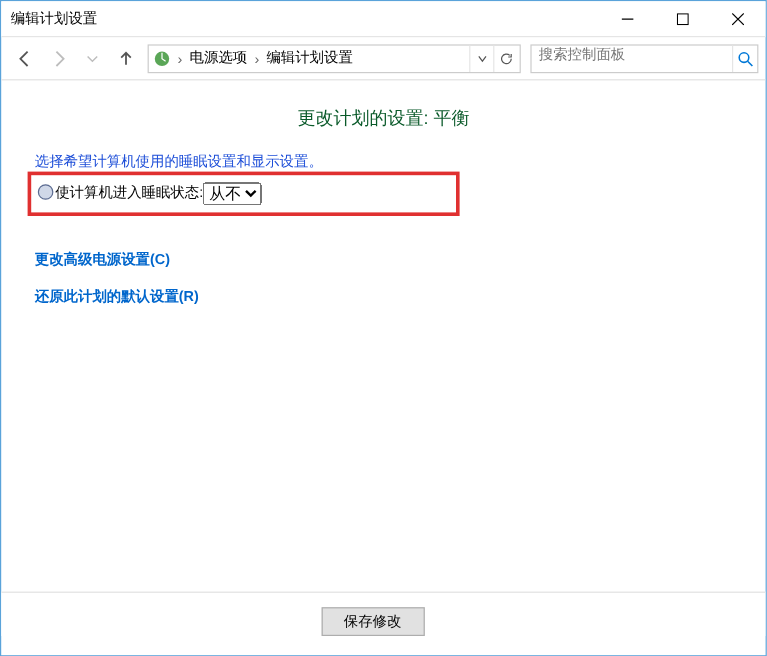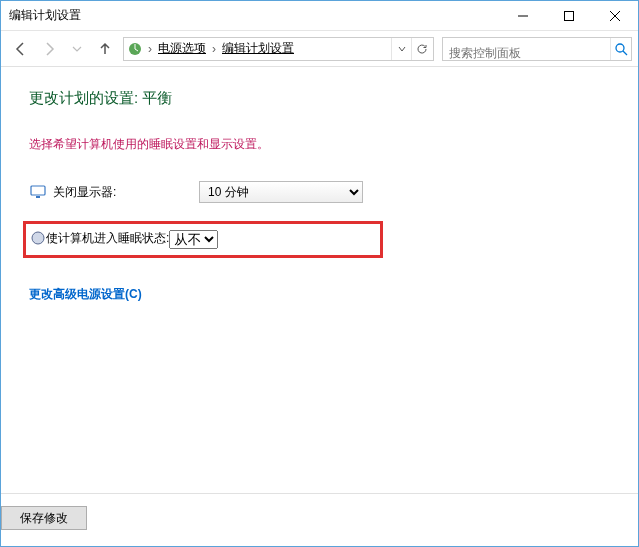--- a/index.html
+++ b/index.html
@@ -67,21 +67,20 @@
     width: 18px;
     height: 18px;
     margin-right: 2px;
     display: flex;
     align-items: center;
     justify-content: center;
   }
   .addressbar .crumb {
     padding: 0 4px;
     white-space: nowrap;
-    text-decoration: underline;
   }
   .addressbar .sep {
     color: #666;
     padding: 0 2px;
   }
   .addressbar .spacer { flex: 1; }
   .addressbar .addr-right {
     display: flex;
     align-items: center;
   }
@@ -93,21 +92,21 @@
     justify-content: center;
     border-left: 1px solid #e5e5e5;
     color: #555;
   }
   .searchbox {
     width: 190px;
     height: 24px;
     border: 1px solid #cccccc;
     background: #fff;
     display: flex;
-    align-items: flex-end;
+    align-items: flex-start;
     margin-left: 4px;
   }
   .searchbox input {
     border: none;
     outline: none;
     font-size: 12px;
     font-family: inherit;
     color: #777;
     flex: 1;
     padding: 0 6px;
@@ -121,26 +120,26 @@
     justify-content: center;
     color: #0078d7;
     border-left: 1px solid #e5e5e5;
   }
   .content {
     padding: 22px 28px 10px 28px;
   }
   .heading {
     color: #0a5a2a;
     font-size: 15px;
-    margin-bottom: 28px;
+    margin-bottom: 18px;
+    text-align: center;
   }
   .subtext {
-    color: #be185d;
-    font-size: 12px;
-    margin-bottom: 28px;
+    color: #1d4ed8;
+    font-size: 12px;
   }
   .setting-row {
     display: flex;
     align-items: center;
     margin-bottom: 18px;
   }
   .setting-row .row-icon {
     width: 18px;
     height: 18px;
     margin-right: 6px;
@@ -179,21 +178,21 @@
     font-weight: bold;
   }
   .footer {
     position: absolute;
     bottom: 16px;
     left: 0;
     right: 0;
     border-top: 1px solid #e1e1e1;
     padding: 12px 18px 0 0;
     display: flex;
-    justify-content: space-between;
+    justify-content: center;
     gap: 8px;
     background: #fff;
   }
   .btn {
     min-width: 86px;
     height: 24px;
     border: 1px solid #adadad;
     background: #e1e1e1;
     font-size: 12px;
     font-family: inherit;
@@ -284,46 +283,35 @@
             <line x1="9" y1="9" x2="13" y2="13" stroke="currentColor" stroke-width="1.3"></line>
           </svg>
       </div>
     </div>
   </div>
 
   <div class="content">
     <div class="heading">更改计划的设置: 平衡</div>
     <div class="subtext">选择希望计算机使用的睡眠设置和显示设置。</div>
 
-    <div class="setting-row">
-      <div class="row-icon">
-        <svg width="16" height="16" viewBox="0 0 16 16">
-            <rect x="1" y="2" width="14" height="9" rx="1" fill="none" stroke="#3a78c4" stroke-width="1.2"></rect>
-            <rect x="6" y="12" width="4" height="2" fill="#3a78c4"></rect>
-          </svg>
-      </div>
-      <div class="row-label">关闭显示器:</div>
-      <select>
-        <option>10 分钟</option>
-      </select>
-    </div>
 
     <div class="highlight-box">
       <div class="row-icon">
         <svg width="16" height="16" viewBox="0 0 16 16">
             <circle cx="8" cy="8" r="6" fill="#d0d8e8" stroke="#5a6a90" stroke-width="1"></circle>
             <path d="M8 2a6 6 0 0 0 0 12 4.5 4.5 0 0 1 0-12z" fill="#5a6a90"></path>
           </svg>
       </div>
       <div class="row-label">使计算机进入睡眠状态:</div>
       <select>
         <option>从不</option>
       </select>
     </div>
 
     <a class="link">更改高级电源设置(C)</a>
+    <a class="link">还原此计划的默认设置(R)</a>
   </div>
 
   <div class="footer">
     <button class="btn">保存修改</button>
   </div>
 
 </div>
 
 </body></html>

